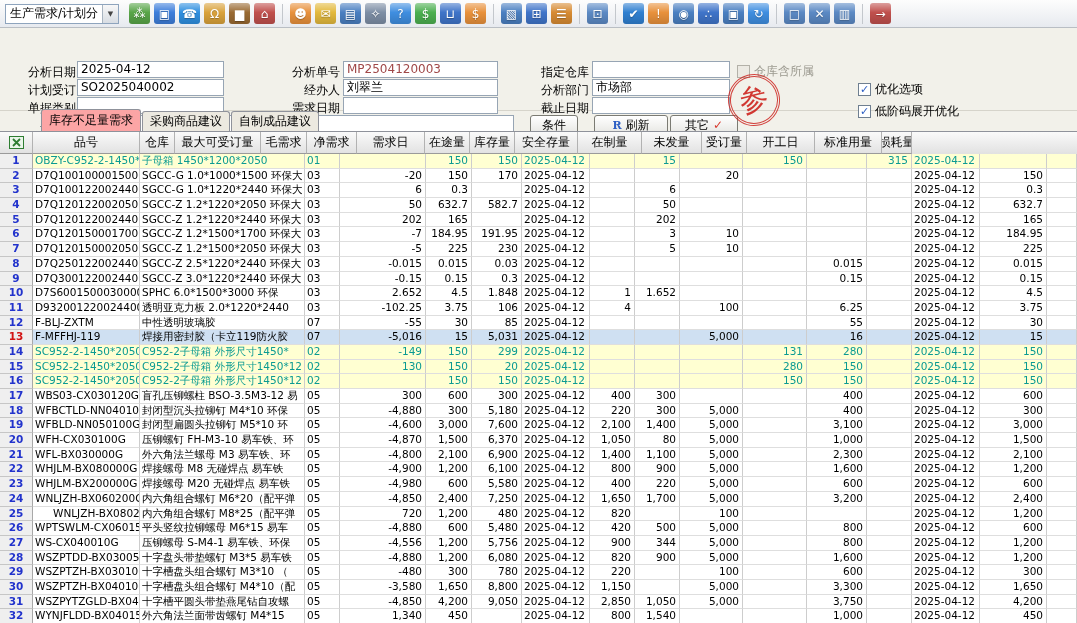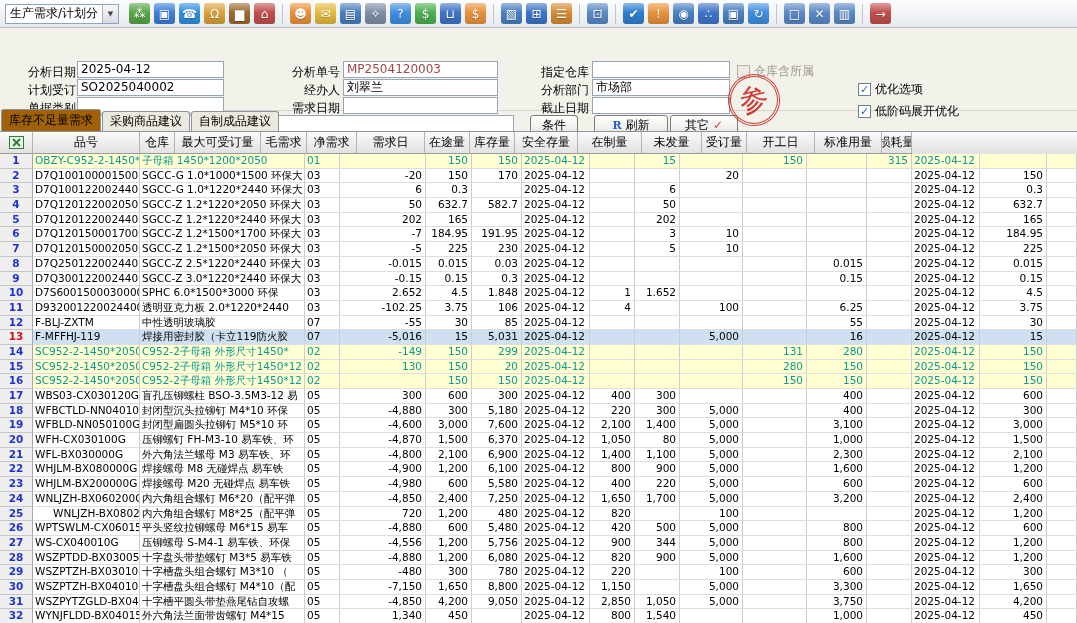--- a/index.html
+++ b/index.html
@@ -68,21 +68,21 @@
     color:rgba(205,35,30,.9);font-size:29px;transform:rotate(-14deg);
     font-family:"DejaVu Serif",serif;z-index:5;
   }
   
   .tab-strip{position:absolute;top:110px;left:0;right:0;height:21px;display:flex;align-items:flex-end;padding-left:1px;}
   .tab{
     height:19px;padding:0 7px;margin-right:1px;display:flex;align-items:center;
     background:#ece9e0;border:1px solid #8f929b;border-bottom:none;
     border-radius:3px 3px 0 0;font-size:12px;white-space:nowrap;cursor:default;
   }
-  .tab.active{background:#a16207;height:21px;position:relative;z-index:2;}
+  .tab.active{background:#fca5a5;height:21px;position:relative;z-index:2;margin-left:40px;}
   
   .grid{
     position:absolute;top:131px;left:0;right:0;bottom:0;background:#fff;
     border-top:1px solid #8f929b;overflow:hidden;
   }
   .ghead{display:flex;height:22px;background:linear-gradient(#fafafa,#e1e1e1);}
   .hcell{
     box-sizing:border-box;height:22px;flex:none;
     border-right:1px solid #b2b2b2;border-bottom:1px solid #9a9a9a;
     display:flex;align-items:center;justify-content:center;
@@ -793,21 +793,21 @@
         <div class="gcell num" style="width: 45px;"></div>
         <div class="gcell" style="width: 68px;">2025-04-12</div>
         <div class="gcell num" style="width: 67px;">300</div>
         <div class="gcell num" style="width: 30px;"></div>
       </div>
       <div class="grow">
         <div class="rn">30</div>
         <div class="gcell" style="width: 107px;">WSZPTZH-BX040100G</div>
         <div class="gcell" style="width: 165px;">十字槽盘头组合螺钉 M4*10（配</div>
         <div class="gcell" style="width: 35px;">05</div>
-        <div class="gcell num" style="width: 86px;">-7,150</div>
+        <div class="gcell num" style="width: 86px;">-3,580</div>
         <div class="gcell num" style="width: 46px;">1,650</div>
         <div class="gcell num" style="width: 50px;">8,800</div>
         <div class="gcell" style="width: 68px;">2025-04-12</div>
         <div class="gcell num" style="width: 45px;">1,150</div>
         <div class="gcell num" style="width: 45px;"></div>
         <div class="gcell num" style="width: 63px;">5,000</div>
         <div class="gcell num" style="width: 64px;"></div>
         <div class="gcell num" style="width: 60px;">3,300</div>
         <div class="gcell num" style="width: 45px;"></div>
         <div class="gcell" style="width: 68px;">2025-04-12</div>

